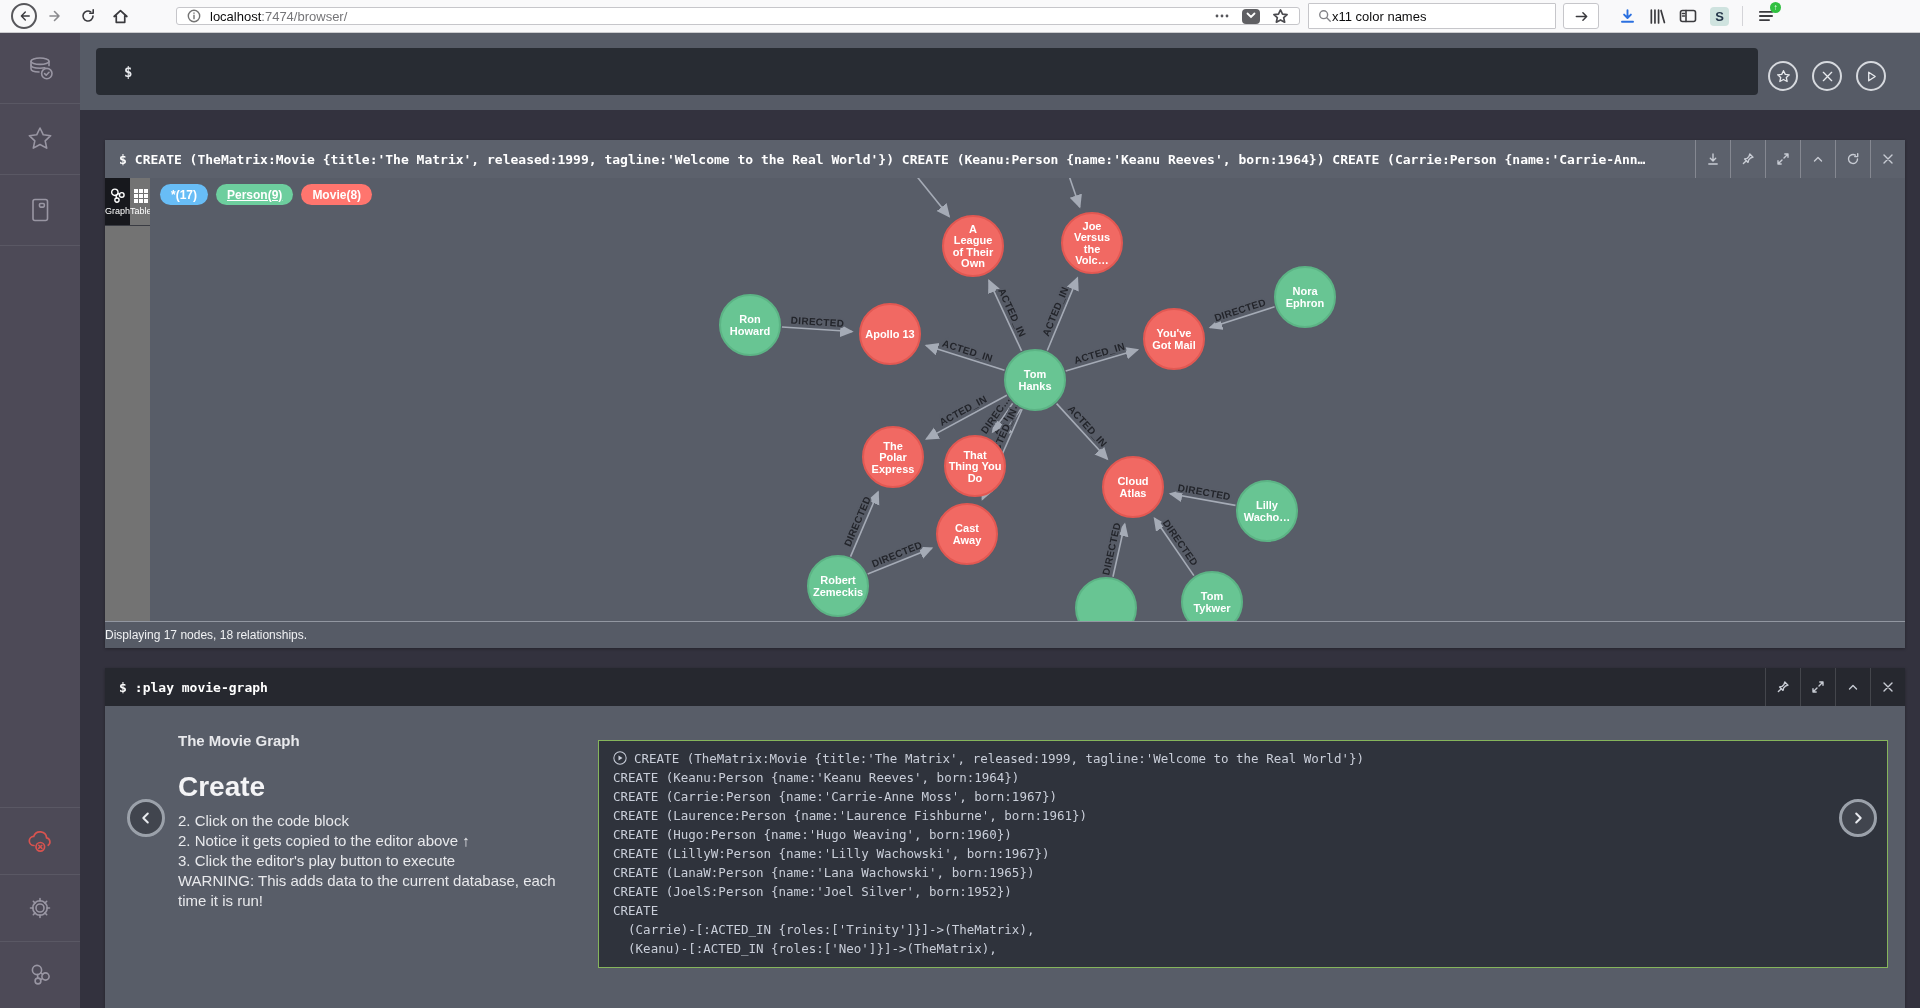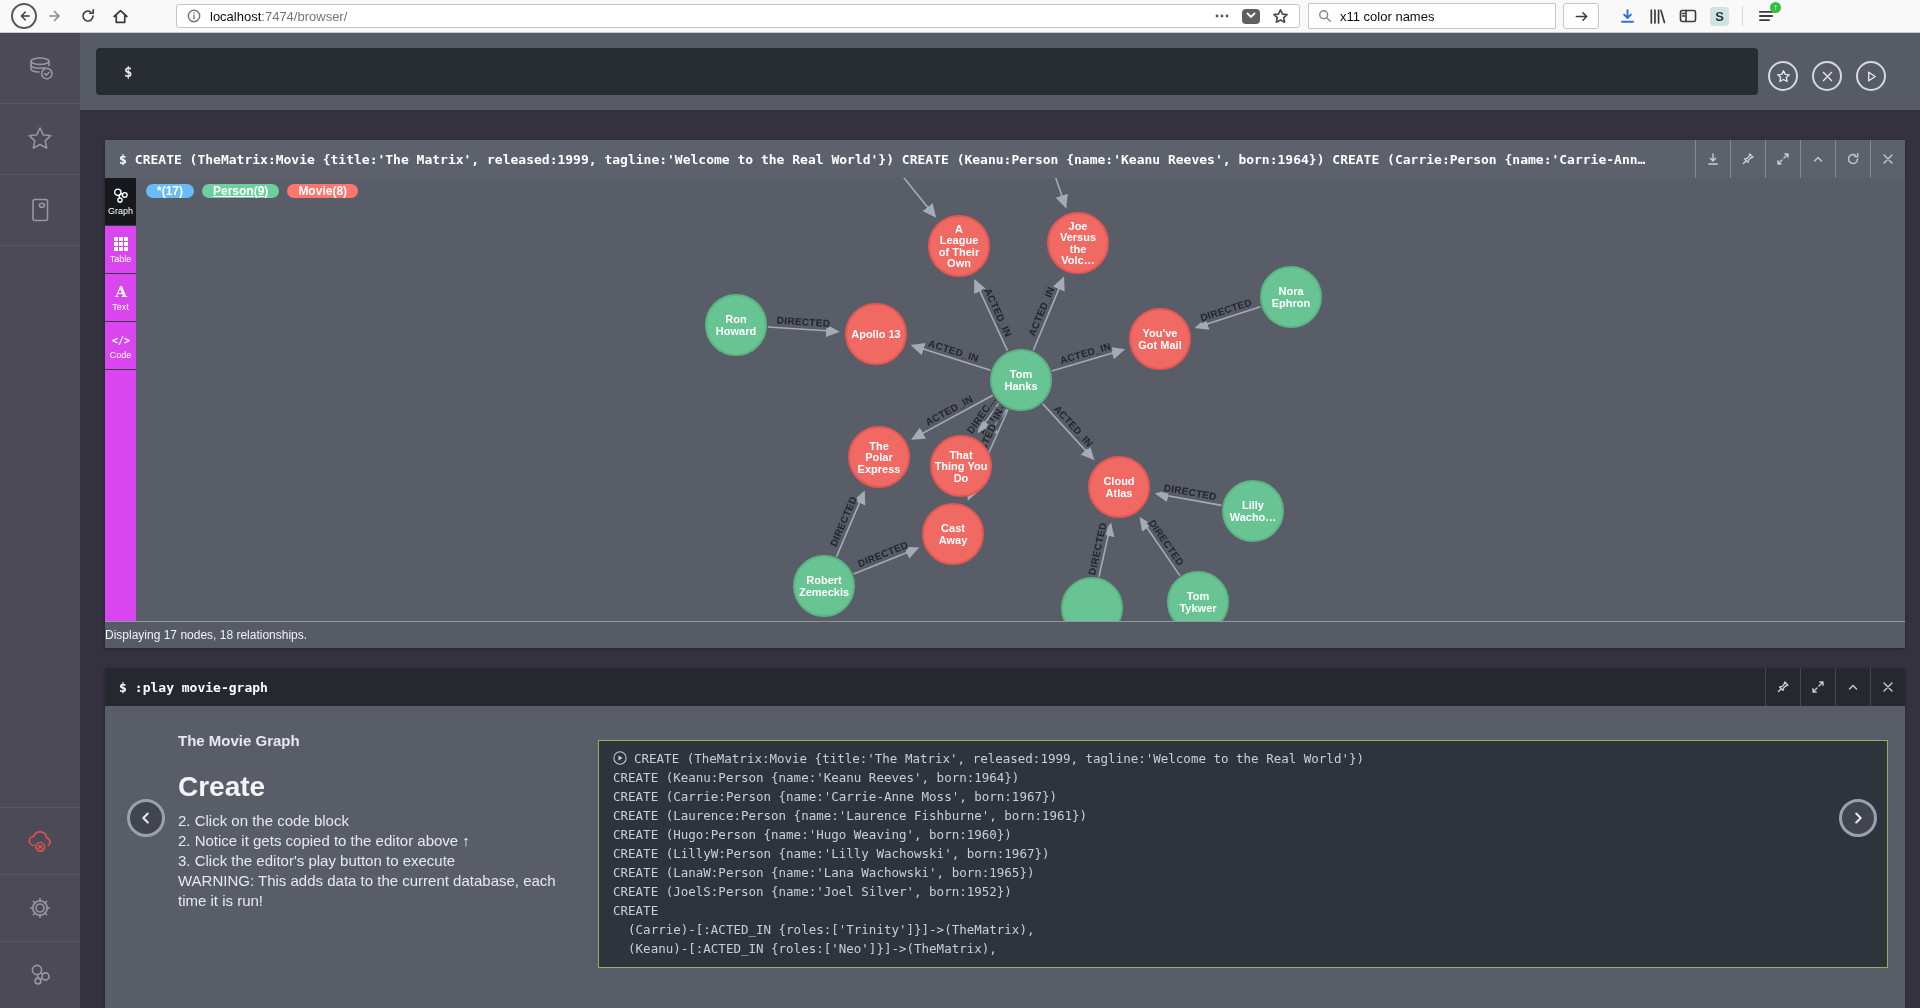--- a/index.html
+++ b/index.html
@@ -7,26 +7,26 @@
   svg{display:block}
   .i{fill:none;stroke:#4A4A4F;stroke-width:1.6;stroke-linecap:round;stroke-linejoin:round}
   .si{fill:none;stroke:#9996A3;stroke-width:1.6;stroke-linecap:round;stroke-linejoin:round}
   .hi{fill:none;stroke:#C7CBD3;stroke-width:1.4;stroke-linecap:round;stroke-linejoin:round}
   .wi{fill:none;stroke:#fff;stroke-width:1.3;stroke-linecap:round;stroke-linejoin:round}
 
   
   .chrome{height:33px;background:#f9f9fa;border-bottom:1px solid #cccccf;display:flex;align-items:center;padding:0 10px;box-sizing:border-box;gap:4px}
   .nav-btn{width:28px;height:28px;display:flex;align-items:center;justify-content:center;flex:none}
   .back-circle{width:26px;height:26px;border:2px solid #57575b;border-radius:50%;display:flex;align-items:center;justify-content:center;box-sizing:border-box}
-  .urlbar{height:24px;width:1124px;margin-left:38px;background:#fff;border:1px solid #c6c6ca;border-radius:3px;display:flex;align-items:center;padding:0 10px;box-sizing:border-box;gap:9px;font-size:13px;flex:none}
+  .urlbar{height:18px;width:1124px;margin-left:38px;background:#fff;border:1px solid #c6c6ca;border-radius:3px;display:flex;align-items:center;padding:0 10px;box-sizing:border-box;gap:9px;font-size:13px;flex:none}
   .url-host{color:#0c0c0d}
   .url-path{color:#757578}
   .urlbar-right{margin-left:auto;display:flex;align-items:center;gap:12px}
   .pocket{width:18px;height:15px;background:#5f5f63;border-radius:4px;display:flex;align-items:center;justify-content:center}
-  .searchbar{height:26px;width:248px;margin-left:4px;background:#fff;border:1px solid #c6c6ca;border-radius:1px;display:flex;align-items:center;padding:0 9px;box-sizing:border-box;gap:8px;font-size:13px;color:#0c0c0d;flex:none}
+  .searchbar{height:26px;width:248px;margin-left:4px;background:#fff;border:1px solid #c6c6ca;border-radius:1px;display:flex;align-items:center;padding:0 9px;box-sizing:border-box;gap:0;font-size:13px;color:#0c0c0d;flex:none}
   .go-btn{height:26px;width:36px;margin-left:3px;background:#fff;border:1px solid #c6c6ca;border-radius:3px;display:flex;align-items:center;justify-content:center;box-sizing:border-box;flex:none}
   .chrome-icons{display:flex;align-items:center;gap:13px;margin-left:16px}
   .vsep{width:1px;height:20px;background:#d4d4d8}
   .s-logo{width:19px;height:19px;background:#cfe3df;border-radius:4px;color:#25364a;font-size:13px;font-weight:bold;display:flex;align-items:center;justify-content:center}
   .burger{position:relative;width:20px;height:20px;display:flex;align-items:center;justify-content:center}
   .badge{position:absolute;top:-4px;right:-5px;width:11px;height:11px;background:#30c040;border-radius:50%;display:flex;align-items:center;justify-content:center;color:#fff;font-size:8px;line-height:1}
 
   
   .app{display:flex;height:975px}
   .sidebar{width:80px;background:#4D4A57;display:flex;flex-direction:column;flex:none}
@@ -49,27 +49,27 @@
   .f1-header{background:#5C616C}
   .f2-header{background:#26282F}
   .f-prompt{padding:0 8px 0 14px}
   .f-query{white-space:nowrap;overflow:hidden;flex:1;min-width:0}
   .fh-icons{margin-left:auto;height:100%;display:flex;flex:none}
   .fh-cell{width:34px;display:flex;align-items:center;justify-content:center}
   .f1-header .fh-cell{border-left:1px solid rgba(255,255,255,.25)}
   .f2-header .fh-cell{border-left:1px solid rgba(255,255,255,.14)}
 
   .f1-body{flex:1;display:flex;min-height:0}
-  .tabcol{width:31px;background:#d946ef;display:flex;flex-direction:column;flex:none}
+  .tabcol{width:45px;background:#737373;display:flex;flex-direction:row;flex:none}
   .tab{height:47px;border-bottom:1px solid #3A3C43;display:flex;flex-direction:column;align-items:center;justify-content:center;gap:2px}
   .tab.selected{background:#17181D}
   .tab-label{font-size:9px;color:#fff}
   .canvas{flex:1;position:relative;overflow:hidden;background:#585D68;min-width:0}
   .legend{position:absolute;top:6px;left:10px;display:flex;gap:8px}
-  .pill{height:14px;border-radius:11px;padding:0 11px;display:flex;align-items:center;color:#fff;font-size:12px;font-weight:bold}
+  .pill{height:21px;border-radius:11px;padding:0 11px;display:flex;align-items:center;color:#fff;font-size:12px;font-weight:bold}
   .node-label{font-family:"Liberation Sans",sans-serif;font-size:11px;font-weight:bold;fill:#fff;text-anchor:middle;pointer-events:none}
   .edge-label{font-family:"Liberation Sans",sans-serif;font-size:10px;font-weight:bold;fill:#23252B;text-anchor:middle;paint-order:stroke;stroke:#585D68;stroke-width:3px;letter-spacing:.3px}
   .f-status{height:26px;background:#565B66;border-top:1px solid #9297A1;display:flex;align-items:center;font-size:12px;color:#F0F1F3;flex:none}
 
   
   .f2-body{flex:1;position:relative;background:#585D68;overflow:hidden;min-height:0}
   .slide{position:absolute;left:73px;top:26px;width:402px;color:#E8E9EC}
   .deck-title{font-size:15px;font-weight:bold;margin-bottom:22px}
   .slide-heading{font-size:28px;font-weight:bold;color:#F4F4F6;margin:0 0 8px 0}
   .slide-para{font-size:15px;line-height:20px;margin:0 0 20px 0}

